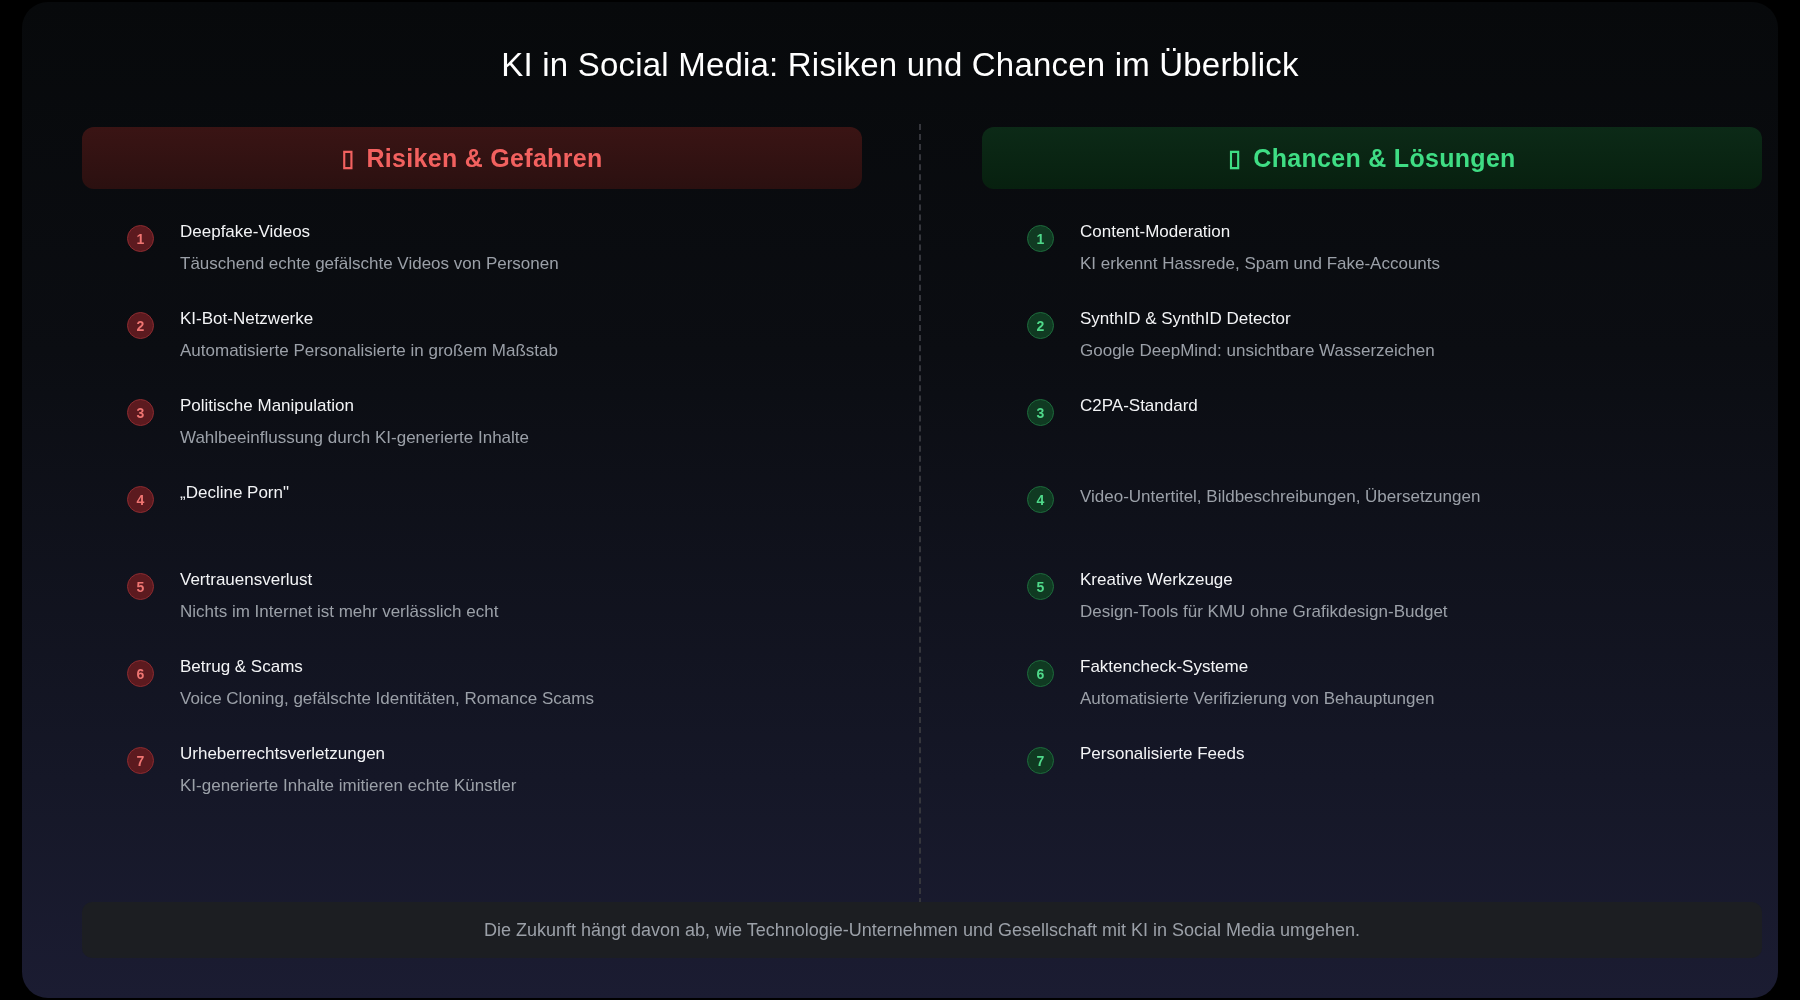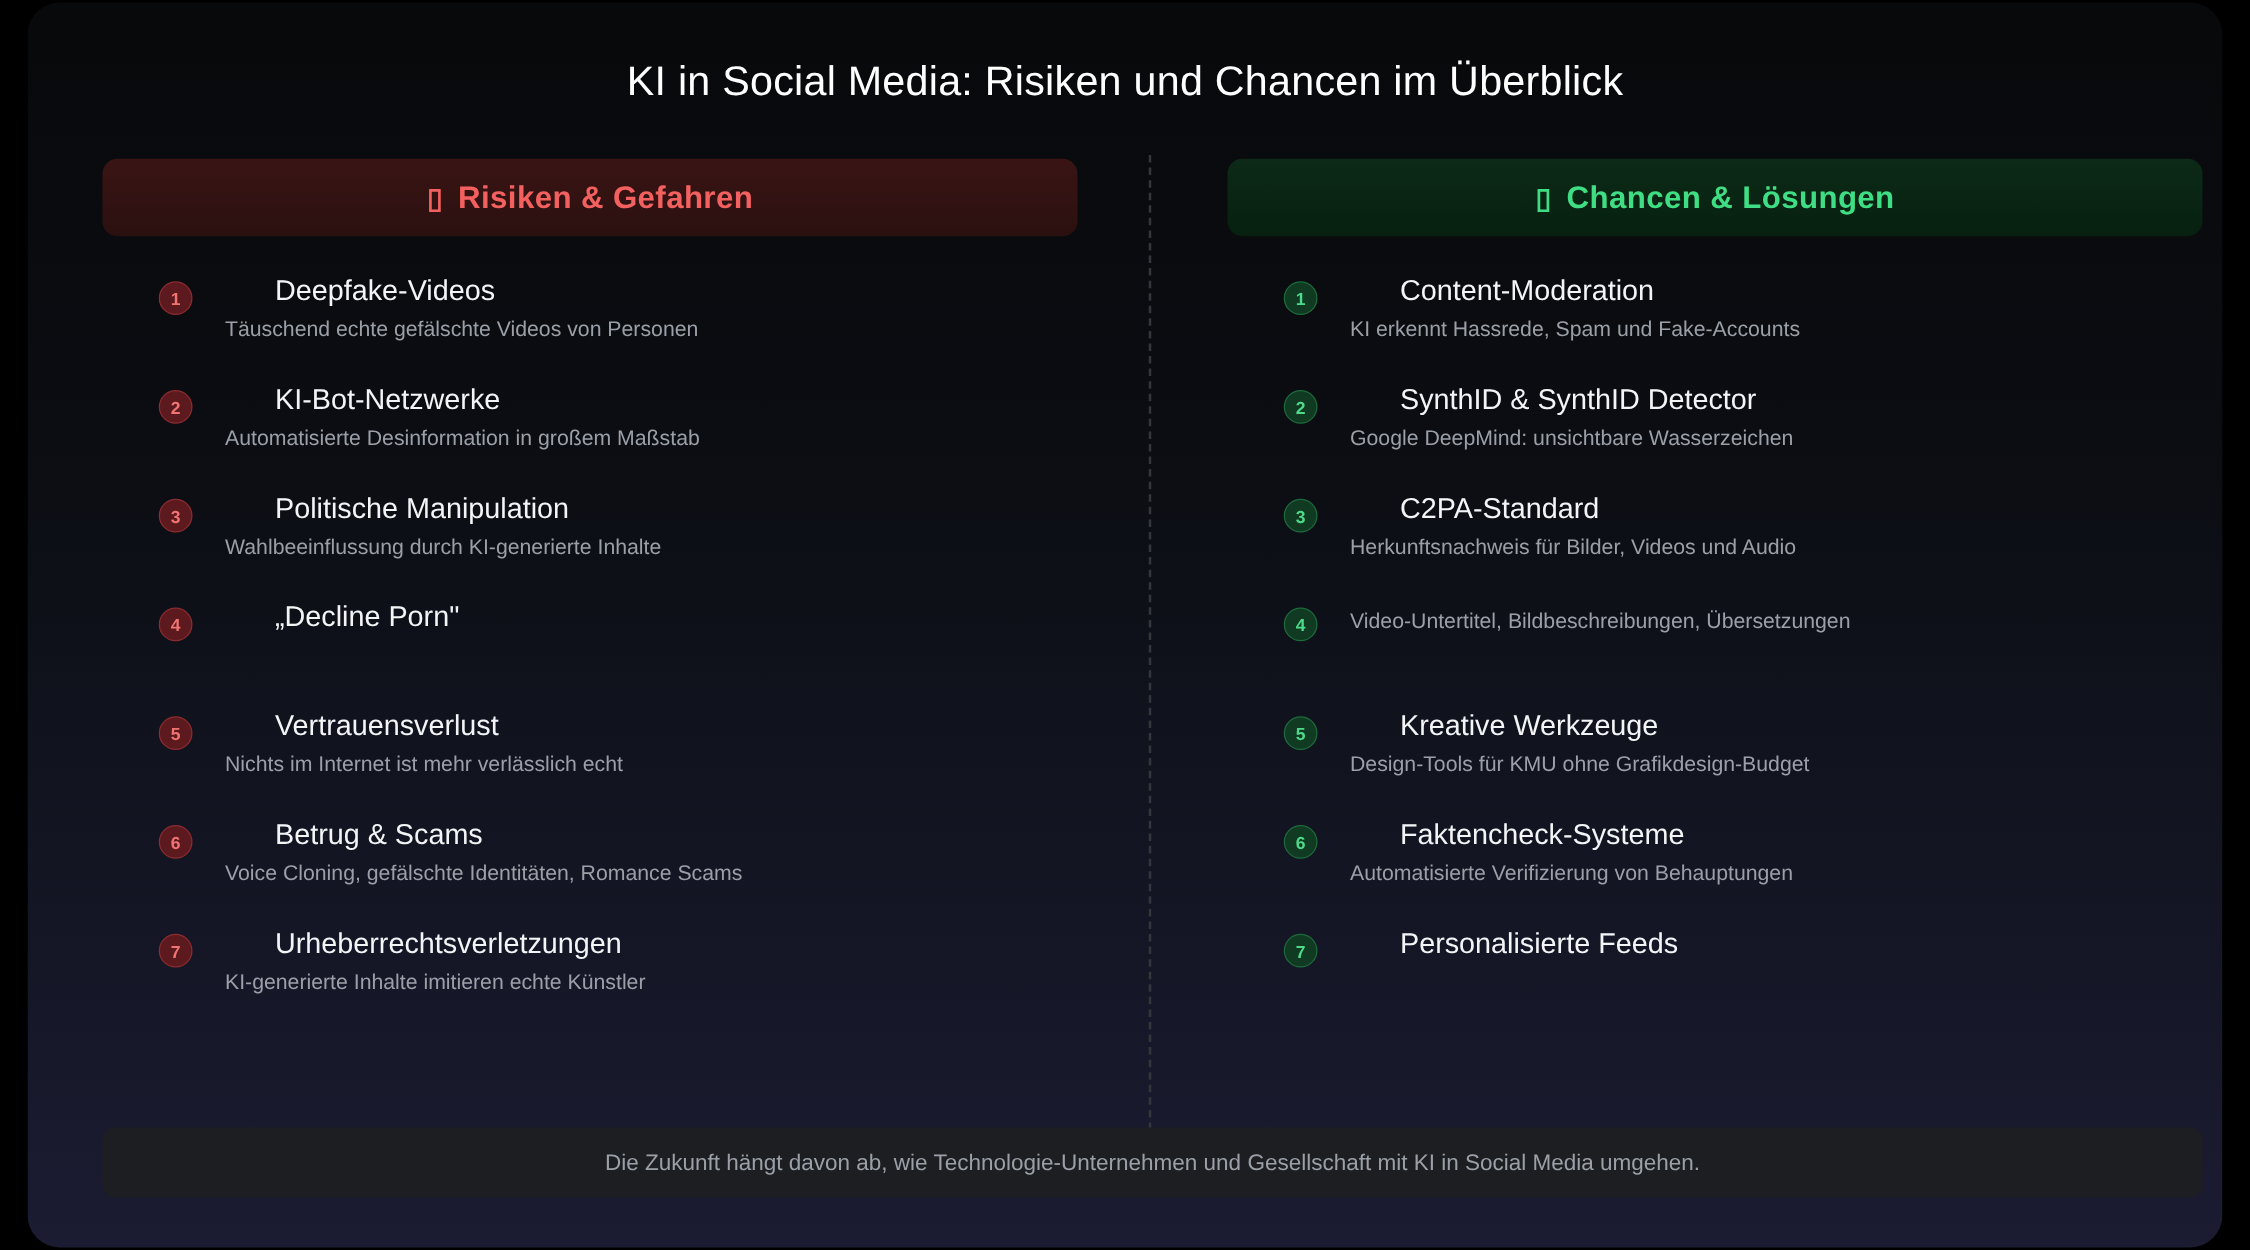--- a/index.html
+++ b/index.html
@@ -117,24 +117,23 @@
     color: #f07572;
   }
   .badge-chance {
     background: #103a22;
     border: 1px solid #1d6b3c;
     color: #4fd98a;
   }
 
   .item-title {
     color: #f3f4f6;
-    font-size: 23px;
+    font-size: 17px;
     line-height: 26px;
     padding-top: 2px;
-    margin-left: 40px;
   }
   .item-desc {
     color: #9ba0a8;
     font-size: 17px;
     line-height: 24px;
     padding-top: 7px;
   }
 
   .footer {
     position: absolute;
@@ -182,21 +181,21 @@
 
         <div class="item">
           <span class="badge badge-risk">1</span>
           <div class="item-title">Deepfake-Videos</div>
           <div class="item-desc">Täuschend echte gefälschte Videos von Personen</div>
         </div>
 
         <div class="item">
           <span class="badge badge-risk">2</span>
           <div class="item-title">KI-Bot-Netzwerke</div>
-          <div class="item-desc">Automatisierte Desinformation in großem Maßstab</div>
+          <div class="item-desc">Automatisierte Personalisierte in großem Maßstab</div>
         </div>
 
         <div class="item">
           <span class="badge badge-risk">3</span>
           <div class="item-title">Politische Manipulation</div>
           <div class="item-desc">Wahlbeeinflussung durch KI-generierte Inhalte</div>
         </div>
 
         <div class="item">
           <span class="badge badge-risk">4</span>
@@ -239,21 +238,20 @@
 
         <div class="item">
           <span class="badge badge-chance">2</span>
           <div class="item-title">SynthID &amp; SynthID Detector</div>
           <div class="item-desc">Google DeepMind: unsichtbare Wasserzeichen</div>
         </div>
 
         <div class="item">
           <span class="badge badge-chance">3</span>
           <div class="item-title">C2PA-Standard</div>
-          <div class="item-desc">Herkunftsnachweis für Bilder, Videos und Audio</div>
         </div>
 
         <div class="item">
           <span class="badge badge-chance">4</span>
           <div class="item-desc">Video-Untertitel, Bildbeschreibungen, Übersetzungen</div>
         </div>
 
         <div class="item">
           <span class="badge badge-chance">5</span>
           <div class="item-title">Kreative Werkzeuge</div>

